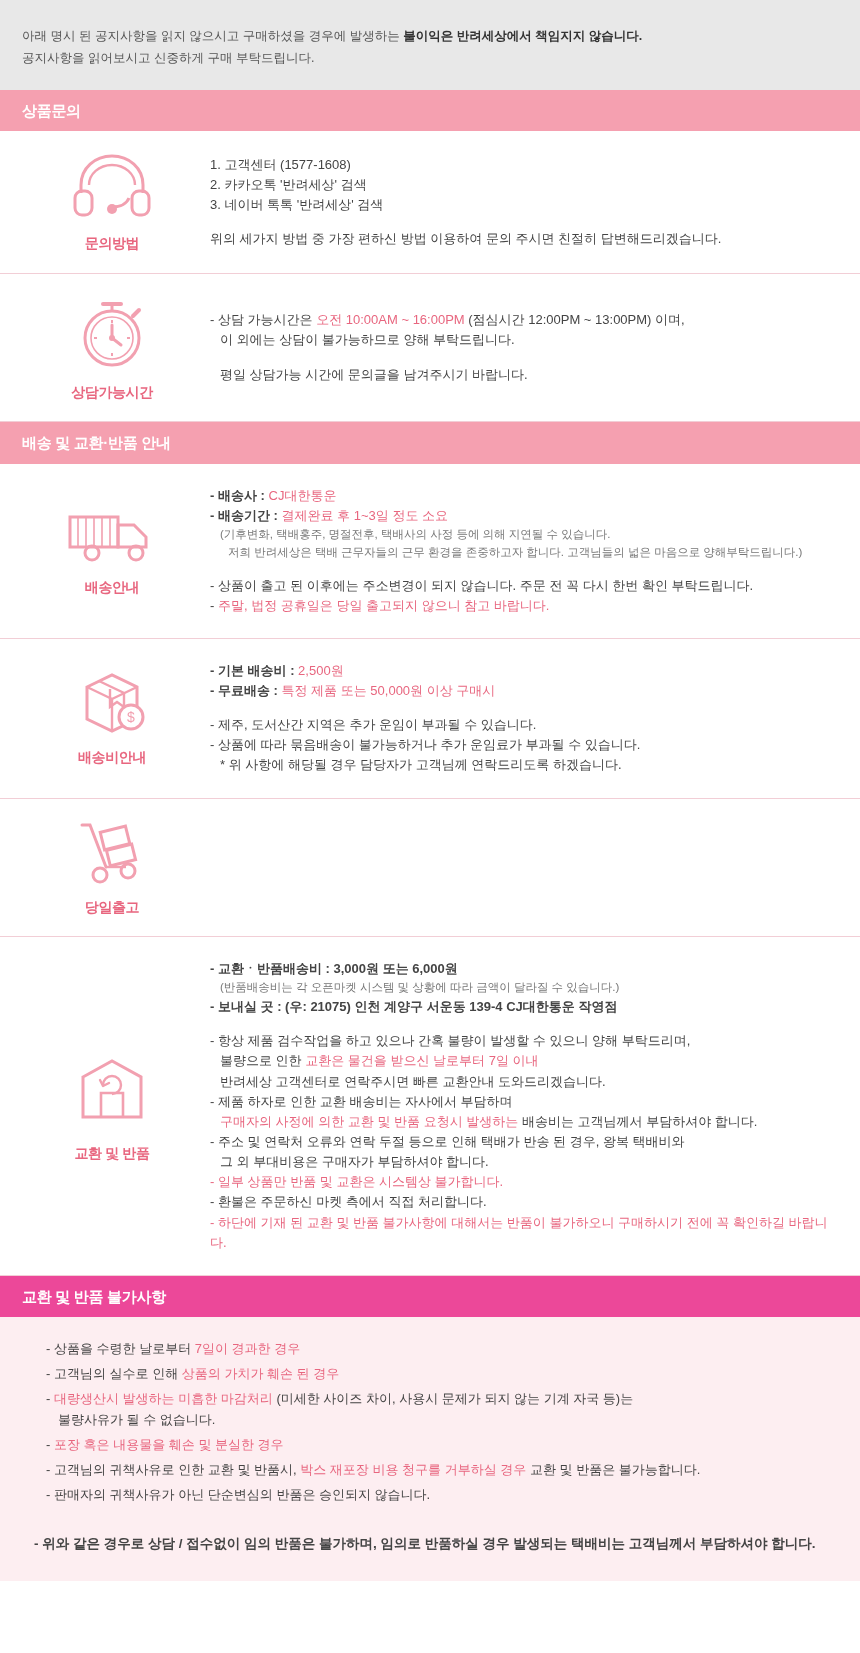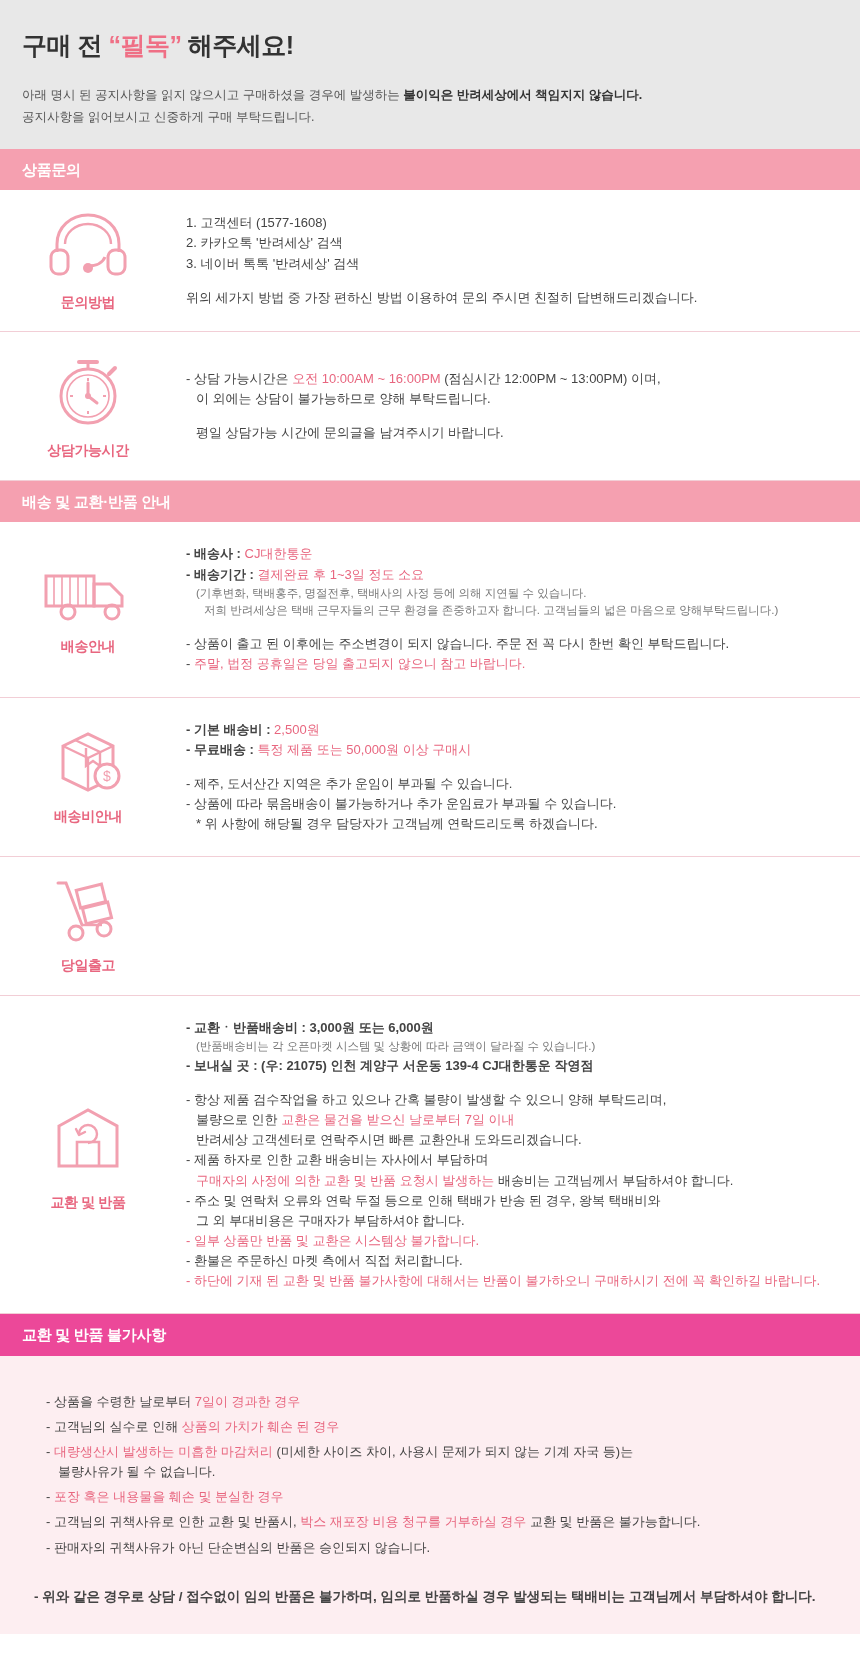--- a/index.html
+++ b/index.html
@@ -58,20 +58,21 @@
   .row:last-child { border-bottom: 1px solid #f2ced6; }
   .row-icon {
     width: 176px;
     flex: 0 0 176px;
     display: flex;
     flex-direction: column;
     align-items: center;
     justify-content: center;
     padding: 18px 6px;
     text-align: center;
+    margin-left: 24px;
   }
   .row-icon .ico { line-height: 0; margin-bottom: 10px; }
   .row-icon .cap {
     color: #e8667f;
     font-weight: bold;
     font-size: 14px;
     letter-spacing: -0.4px;
   }
   .row-body {
     flex: 1;
@@ -85,42 +86,39 @@
   .sm { font-size: 11.5px; color: #777; }
   .pink { color: #e8667f; }
   .dkb { color: #444; font-weight: bold; }
   .line { display: block; }
   .indent { padding-left: 10px; }
   .indent2 { padding-left: 18px; }
 
   
   .notice {
     background: #fdeef1;
-    padding: 36px 34px 18px 34px;
+    padding: 22px 34px 18px 34px;
   }
   .notice ul { margin: 0; padding: 0; list-style: none; }
   .notice li { margin: 0 0 5px 0; padding-left: 12px; position: relative; font-size: 13px; }
   .notice .sub { padding-left: 12px; display: block; }
   .notice-final {
     background: #fdeef1;
     padding: 6px 34px 26px 34px;
     font-size: 13.5px;
     font-weight: bold;
     color: #444;
   }
 </style>
 </head>
 <body>
 
 <div class="page">
 
   <div class="top-header">
-    <div class="top-title">
-      <span>구매 전 </span><span class="accent">“필독”</span><span> 해주세요!</span>
-    </div>
     <div class="top-desc">
       <span class="line"><span>아래 명시 된 공지사항을 읽지 않으시고 구매하셨을 경우에 발생하는 </span><b>불이익은 반려세상에서 책임지지 않습니다.</b></span>
       <span class="line">공지사항을 읽어보시고 신중하게 구매 부탁드립니다.</span>
     </div>
   </div>
 
   <div class="band">상품문의</div>
 
   <div class="rows">
 

